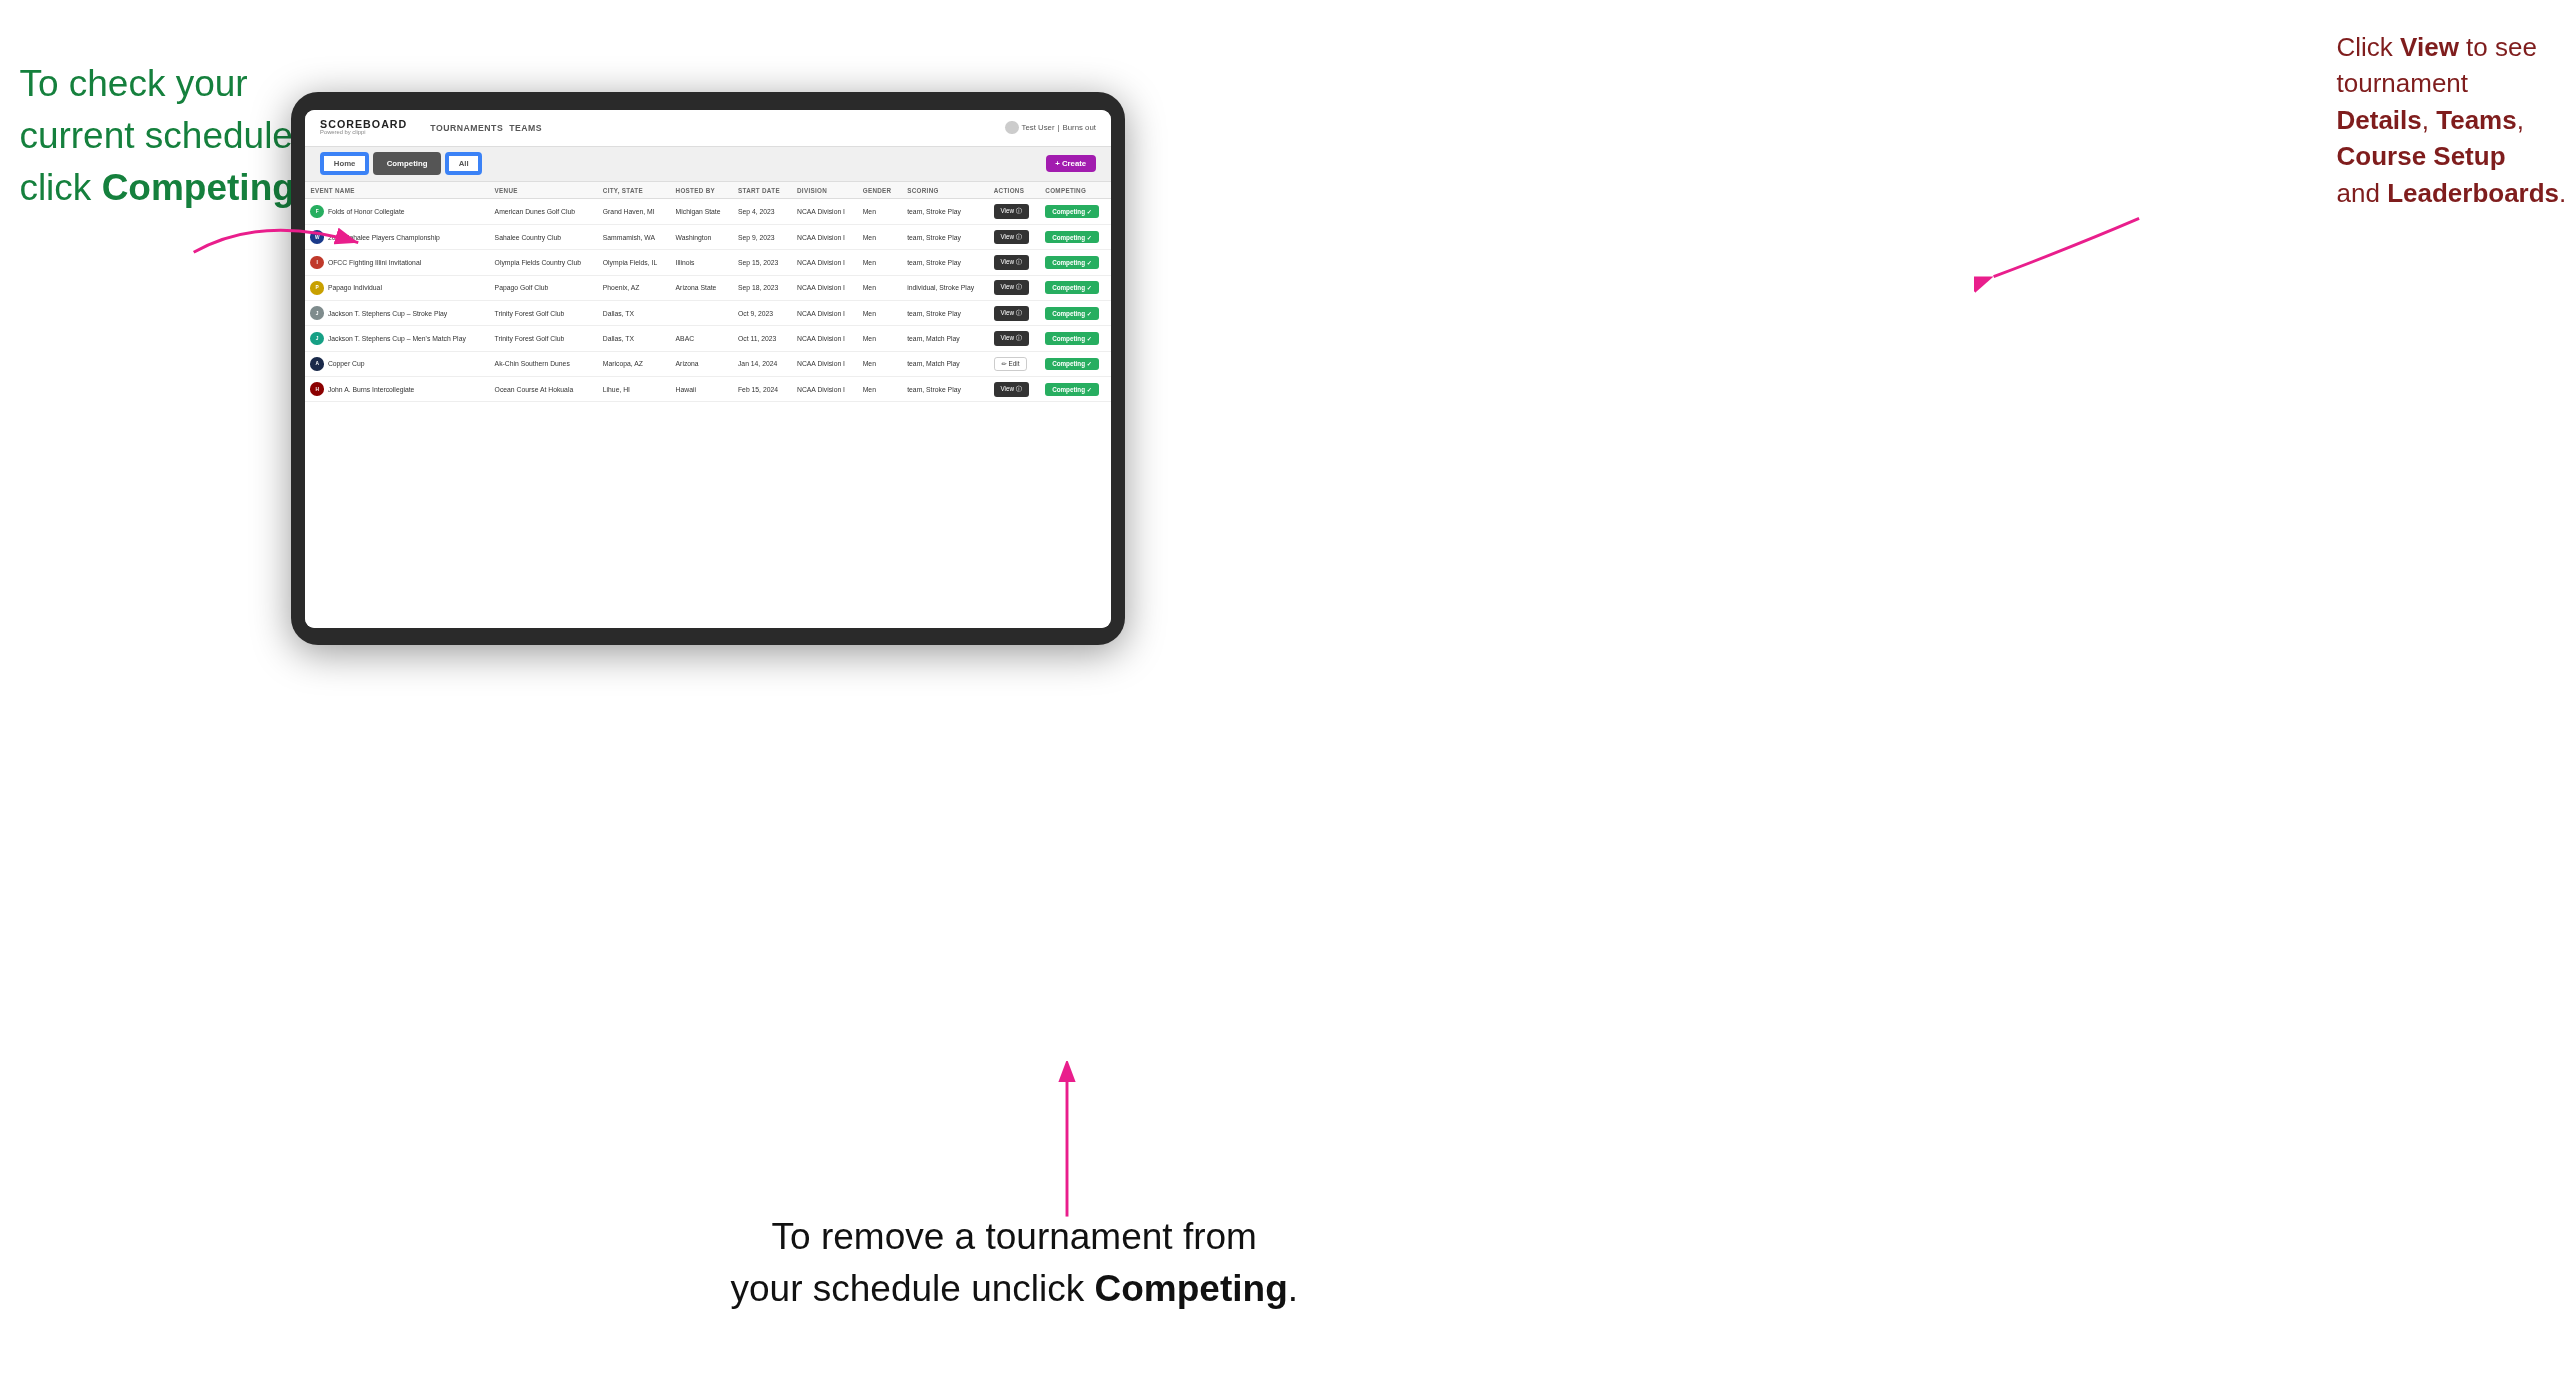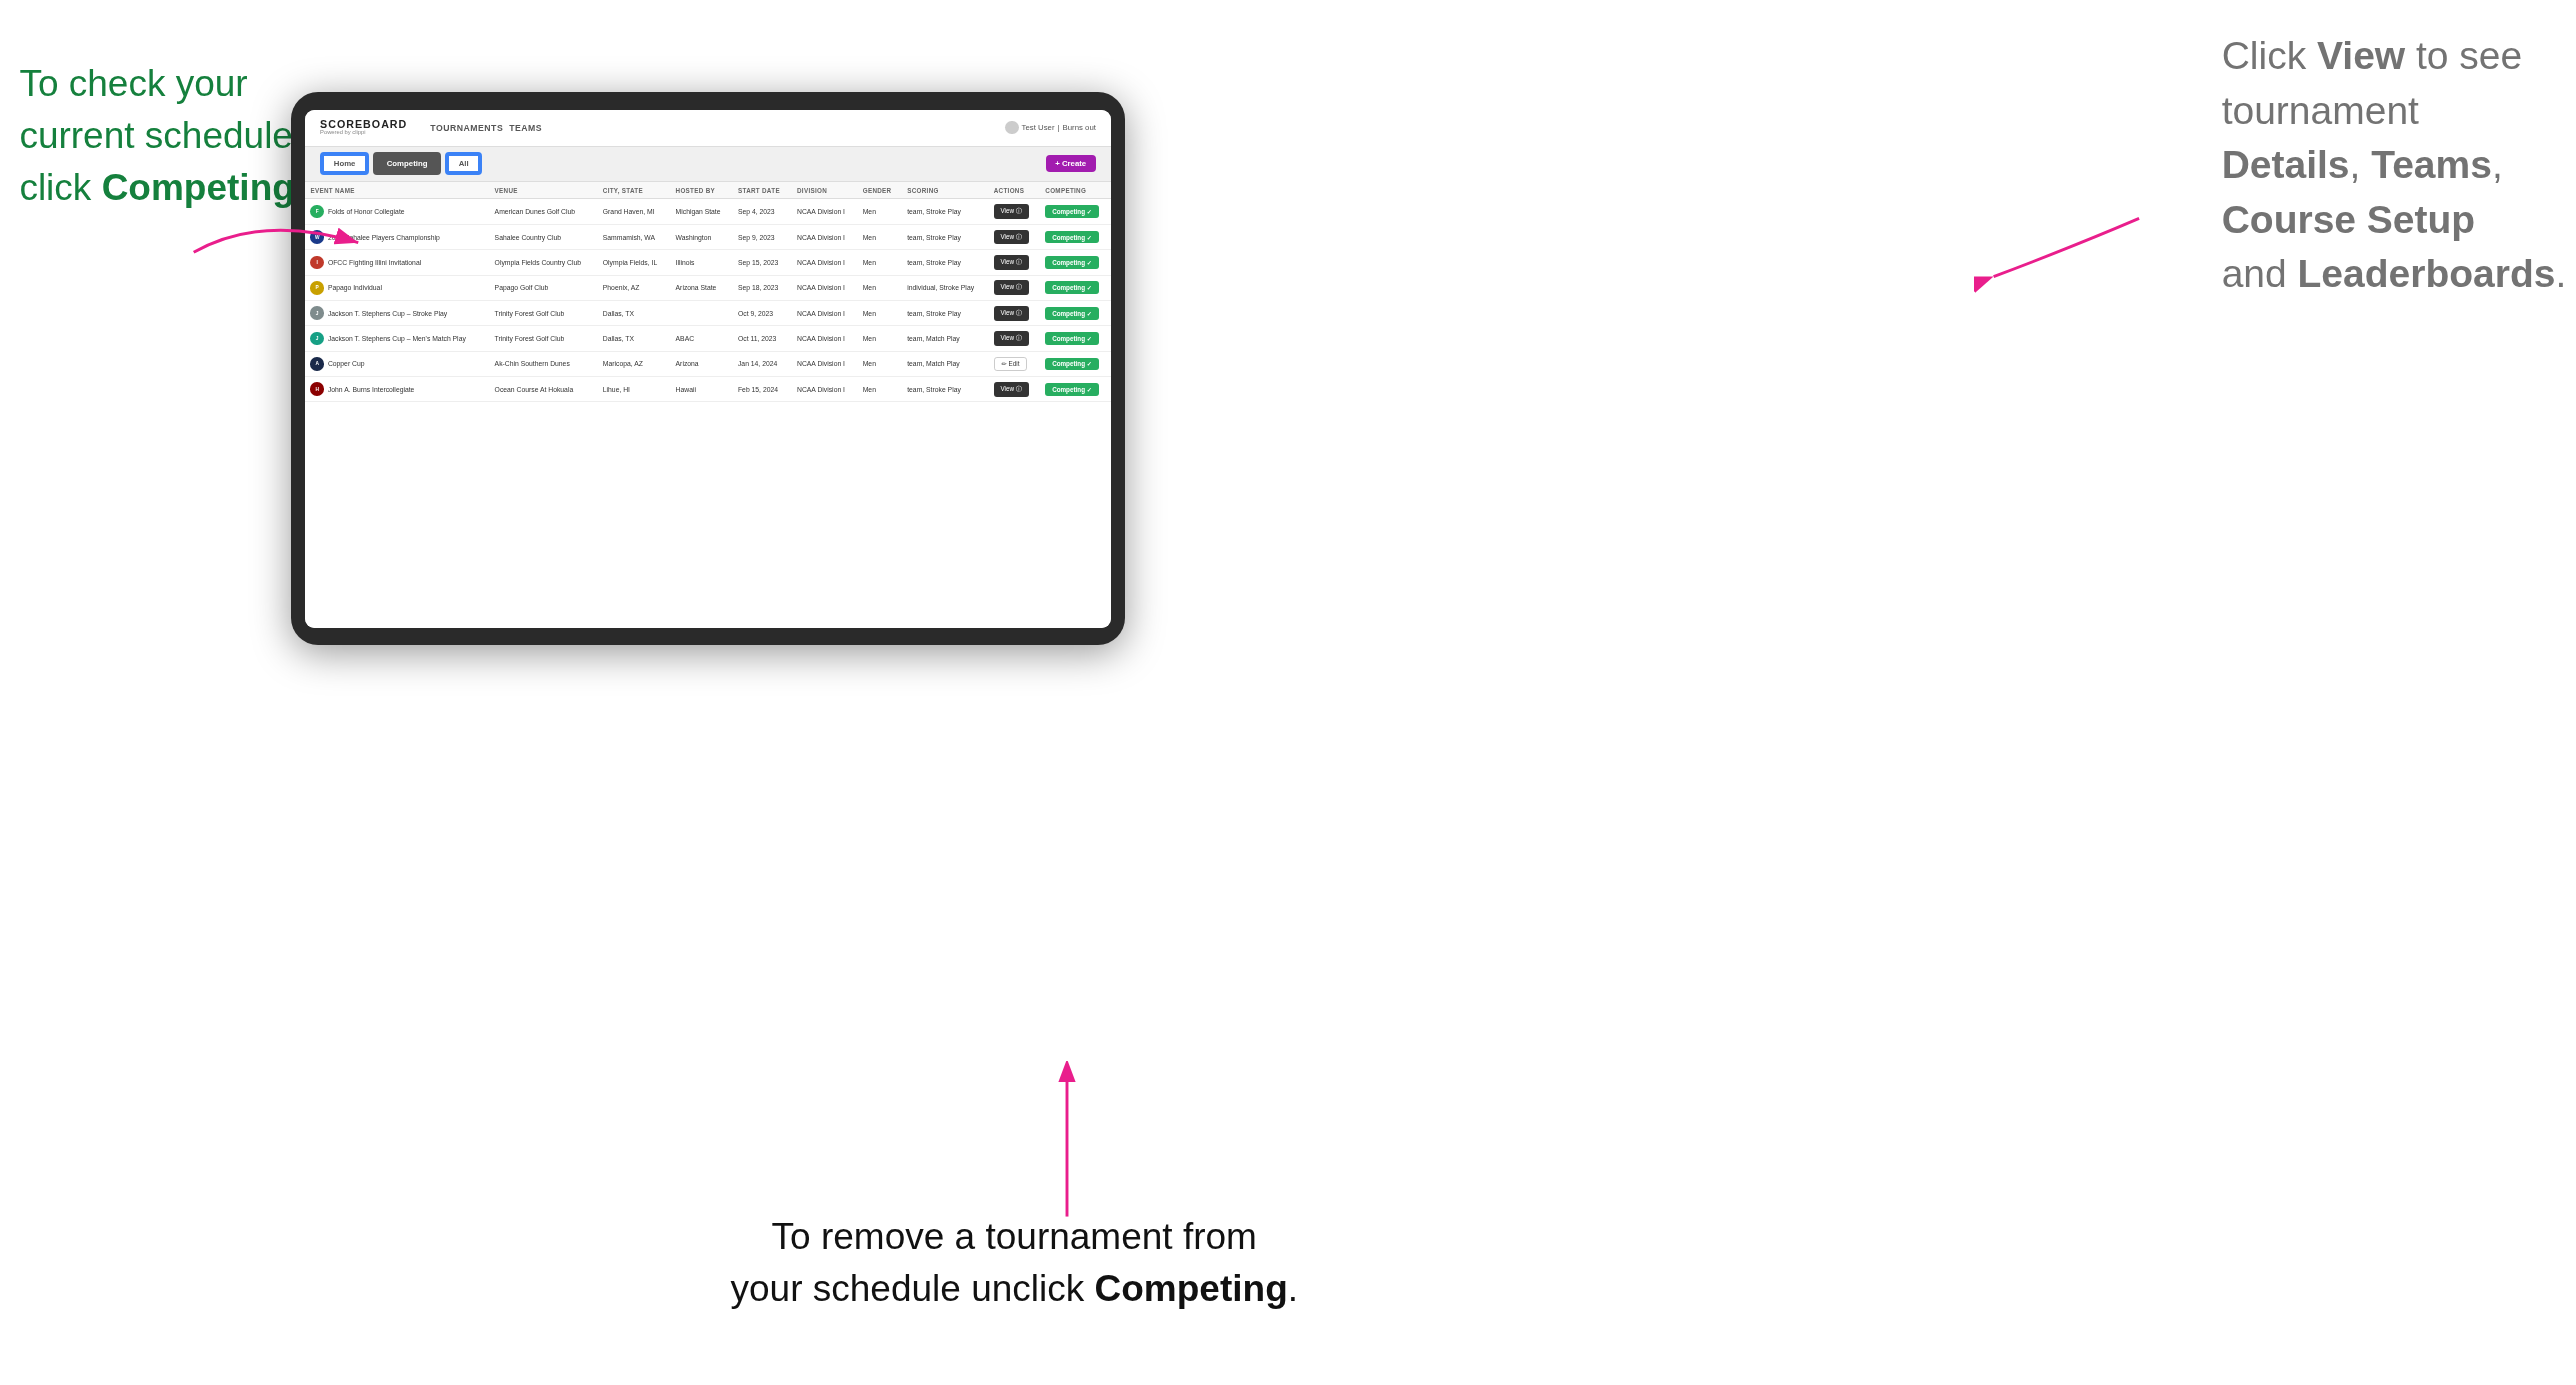--- a/index.html
+++ b/index.html
@@ -21,23 +21,23 @@
       line-height: 1.4;
       color: #15803d;
       max-width: 330px;
     }
     .annotation-top-left b { font-weight: 900; }
 
     .annotation-top-right {
       position: absolute;
       top: 29px;
       right: 9.7px;
-      font-size: 39px;
+      font-size: 26px;
       line-height: 1.4;
-      color: #737373;
+      color: #7f1d1d;
       max-width: 427px;
       text-align: left;
     }
     .annotation-top-right b { font-weight: 900; }
 
     .annotation-bottom {
       position: absolute;
       bottom: 58px;
       left: 50%;
       transform: translateX(-20%);

